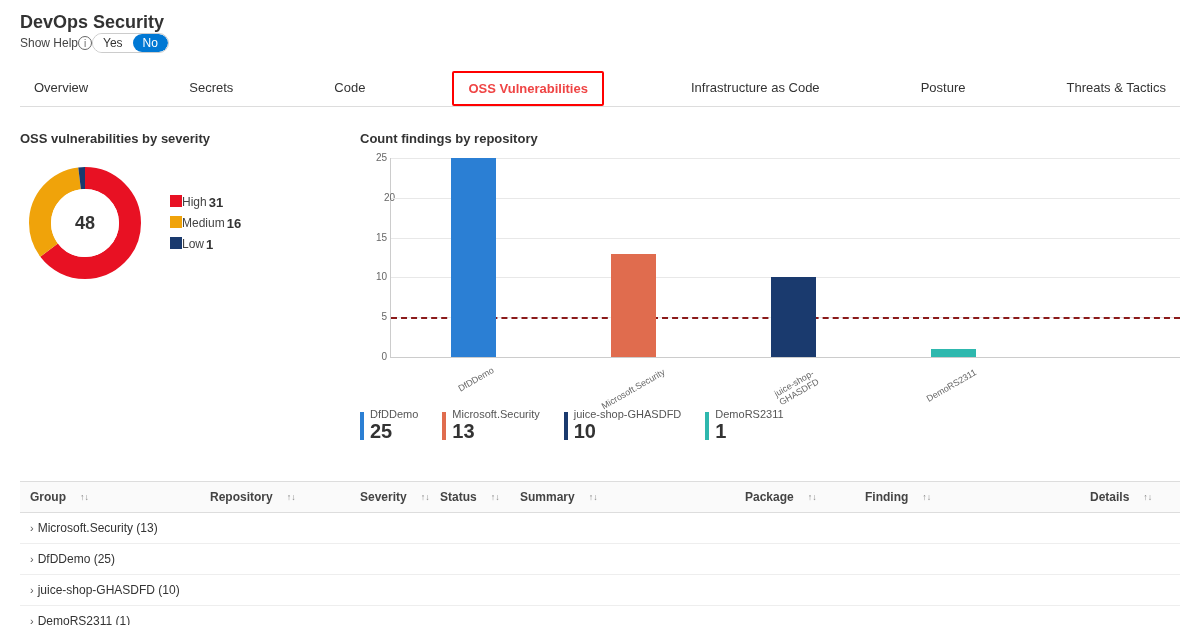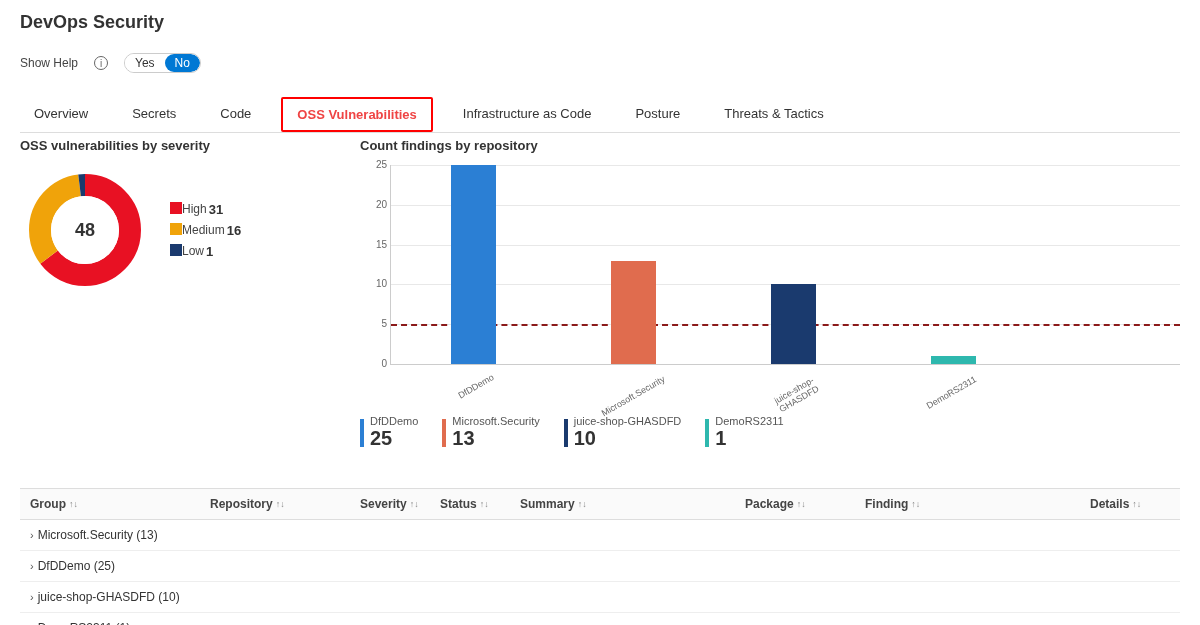--- a/index.html
+++ b/index.html
@@ -1,28 +1,28 @@
 <!DOCTYPE html>
 <html><head>
   <meta charset="utf-8">
   <style>
     * { box-sizing: border-box; margin: 0; padding: 0; }
     body { font-family: 'Segoe UI', Arial, sans-serif; font-size: 13px; color: #333; background: #fff; }
 
     .app-container { padding: 12px 20px; max-width: 1200px; }
 
-    .page-title { font-size: 18px; font-weight: 600; margin-bottom: 20px; }
-
-    .show-help { display: flex; align-items: center; gap: 16px; margin-bottom: 24px; font-size: 12px; color: #444; }
+    .page-title { font-size: 18px; font-weight: 600; margin-bottom: 0; }
+
+    .show-help { display: flex; align-items: center; gap: 0; margin-bottom: 18px; font-size: 12px; color: #444; }
     .show-help .info-icon { width: 14px; height: 14px; border-radius: 50%; border: 1px solid #666; display: inline-flex; align-items: center; justify-content: center; font-size: 10px; color: #666; cursor: pointer; }
     .toggle { display: flex; border-radius: 12px; overflow: hidden; border: 1px solid #ccc; font-size: 12px; }
     .toggle-option { padding: 2px 10px; cursor: pointer; background: #fff; color: #333; }
     .toggle-option.active { background: #0078d4; color: #fff; border-radius: 10px; }
 
-    .nav-tabs { display: flex; gap: 16px; border-bottom: 1px solid #ddd; margin-bottom: 5px; }
+    .nav-tabs { display: flex; gap: 8px; border-bottom: 1px solid #ddd; margin-bottom: 24px; justify-content: space-between; }
     .nav-tab { padding: 8px 14px; font-size: 13px; cursor: pointer; color: #333; border: none; background: none; border-bottom: 2px solid transparent; white-space: nowrap; }
     .nav-tab.active-box { border: 2px solid red; border-radius: 2px; color: #ef4444; font-weight: 600; }
 
     .content-grid { display: grid; grid-template-columns: 320px 1fr; gap: 20px; margin-bottom: 38px; }
 
     .section-title { font-size: 13px; font-weight: 600; margin-bottom: 12px; }
 
     
     .donut-section { display: flex; align-items: center; gap: 20px; }
     .donut-wrapper { position: relative; width: 130px; height: 130px; flex-shrink: 0; text-decoration: underline; }
@@ -36,21 +36,21 @@
 
     .repo-summary { display: flex; gap: 24px; margin-top: 8px; flex-wrap: wrap; }
     .repo-stat { display: flex; align-items: center; gap: 6px; }
     .repo-stat-bar { width: 4px; height: 28px; flex-shrink: 0; }
     .repo-stat-name { font-size: 11px; color: #555; }
     .repo-stat-count { font-size: 20px; font-weight: 600; color: #333; }
 
     
     .table-section { border-top: 1px solid #ddd; }
     .table-header { display: grid; grid-template-columns: 180px 150px 80px 80px 1fr 120px 1fr 80px; padding: 8px 10px; background: #fafafa; border-bottom: 1px solid #ddd; font-weight: 600; font-size: 12px; color: #444; }
-    .table-header-cell { display: flex; align-items: center; gap: 3px; }
+    .table-header-cell { display: flex; align-items: center; gap: 14px; }
     .sort-icon { font-size: 9px; color: #888; }
     .table-row { display: grid; grid-template-columns: 180px 150px 80px 80px 1fr 120px 1fr 80px; padding: 8px 10px; border-bottom: 1px solid #eee; font-size: 12px; cursor: pointer; }
     .expand-icon { margin-right: 4px; color: #555; font-size: 11px; }
     .row-label { display: flex; align-items: center; }
   </style>
 </head>
 <body>
 
 <div class="app-container">
 
@@ -111,21 +111,21 @@
     </div>
 
     <div>
       <div class="section-title">Count findings by repository</div>
       <div style="position:relative;">
         <div style="position:relative; height:200px; margin-left:30px; border-left:1px solid #ccc; border-bottom:1px solid #ccc;">
 
           <div style="position:absolute;left:-30px;right:0;top:0;bottom:0;">
 
             <span style="position:absolute;left:0;top:-6px;font-size:10px;color:#666;width:26px;text-align:right;">25</span>
-            <span style="position:absolute;left:0;top:calc(20% - 6px);font-size:10px;color:#666;width:26px;text-align:right;">20</span>
+            <span style="position:absolute;left:8px;top:calc(20% - 6px);font-size:10px;color:#666;width:26px;text-align:right;">20</span>
             <span style="position:absolute;left:0;top:calc(40% - 6px);font-size:10px;color:#666;width:26px;text-align:right;">15</span>
             <span style="position:absolute;left:0;top:calc(60% - 6px);font-size:10px;color:#666;width:26px;text-align:right;">10</span>
             <span style="position:absolute;left:0;top:calc(80% - 6px);font-size:10px;color:#666;width:26px;text-align:right;">5</span>
             <span style="position:absolute;left:0;top:calc(100% - 6px);font-size:10px;color:#666;width:26px;text-align:right;">0</span>
           </div>
 
           <div style="position:absolute;left:0;right:0;top:0;border-top:1px solid #e8e8e8;"></div>
           <div style="position:absolute;left:0;right:0;top:20%;border-top:1px solid #e8e8e8;"></div>
           <div style="position:absolute;left:0;right:0;top:40%;border-top:1px solid #e8e8e8;"></div>
           <div style="position:absolute;left:0;right:0;top:60%;border-top:1px solid #e8e8e8;"></div>

